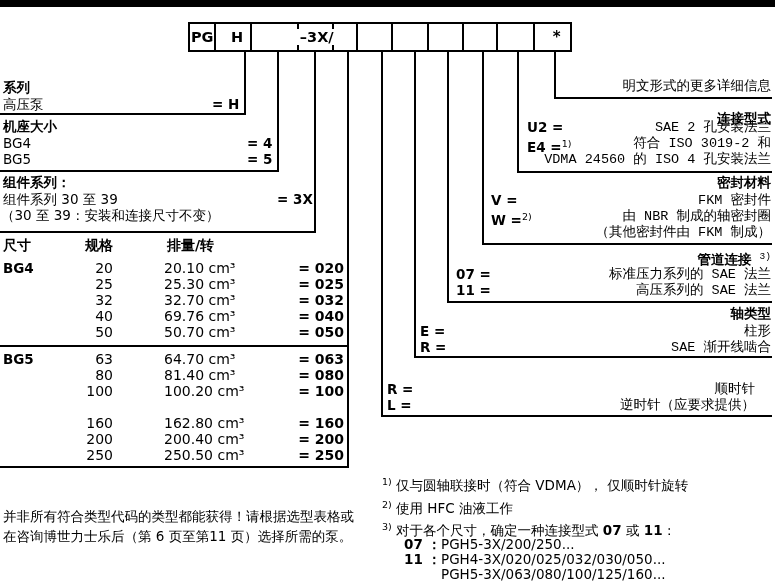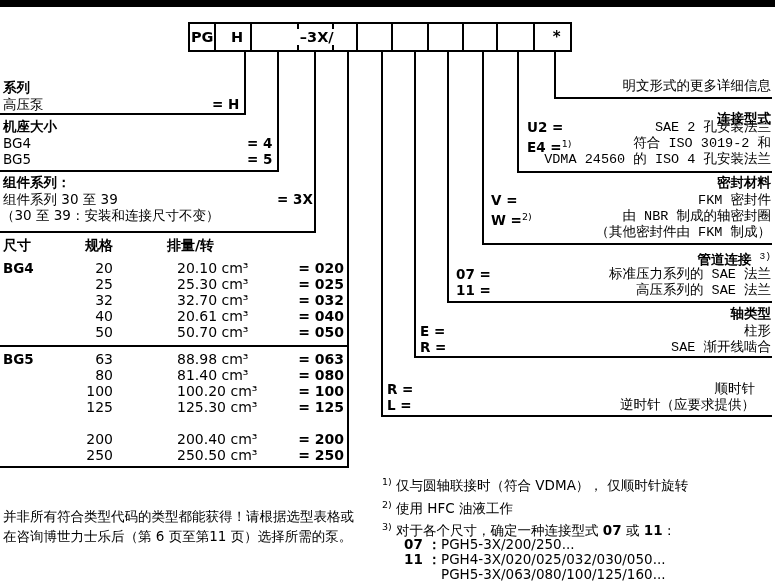--- a/index.html
+++ b/index.html
@@ -15,21 +15,21 @@
          border:2px solid #000;box-sizing:border-box;display:flex;gap:8px;}
   .cb{border-right:2px solid #000;box-sizing:border-box;display:flex;align-items:center;
       justify-content:center;font-weight:bold;font-size:14.5px;position:relative;height:100%;}
   .cb.last{border-right:none;}
   .tick{position:absolute;width:2px;height:5px;background:#000;}
   .cbtext{position:absolute;left:36px;width:42px;text-align:center;top:50%;
           transform:translateY(-50%);font-weight:bold;font-size:14.5px;}
   
   .trow{position:absolute;left:0;width:350px;height:16px;font-size:14px;line-height:15px;}
   .trow .spec{position:absolute;left:75px;width:38px;text-align:right;}
-  .trow .disp{position:absolute;left:164px;margin-left:13px;}
+  .trow .disp{position:absolute;left:164px;}
   .trow .code{position:absolute;left:288px;width:56px;text-align:right;font-weight:bold;}
   .gname{position:absolute;left:3px;font-weight:bold;font-size:13.5px;line-height:15px;}
   sup.fn{font-size:9.5px;vertical-align:5px;font-weight:normal;}
   .ra{text-align:right;font-family:Liberation Mono, monospace;}
 </style>
 </head>
 <body>
 
 <div class="page">
 
@@ -125,49 +125,49 @@
     <span class="disp">25.30 cm³</span>
     <span class="code">= 025</span>
   </div>
   <div class="trow" style="top:293px">
     <span class="spec">32</span>
     <span class="disp">32.70 cm³</span>
     <span class="code">= 032</span>
   </div>
   <div class="trow" style="top:309px">
     <span class="spec">40</span>
-    <span class="disp">20.61 cm³</span>
+    <span class="disp">69.76 cm³</span>
     <span class="code">= 040</span>
   </div>
   <div class="trow" style="top:325px">
     <span class="spec">50</span>
     <span class="disp">50.70 cm³</span>
     <span class="code">= 050</span>
   </div>
 
   <div class="gname" style="top:352px">BG5</div>
   <div class="trow" style="top:352px">
     <span class="spec">63</span>
-    <span class="disp">88.98 cm³</span>
+    <span class="disp">64.70 cm³</span>
     <span class="code">= 063</span>
   </div>
   <div class="trow" style="top:368px">
     <span class="spec">80</span>
     <span class="disp">81.40 cm³</span>
     <span class="code">= 080</span>
   </div>
   <div class="trow" style="top:384px">
     <span class="spec">100</span>
     <span class="disp">100.20 cm³</span>
     <span class="code">= 100</span>
   </div>
-  <div class="trow" style="top:400px">
-    <span class="spec">125</span>
-    <span class="disp">125.30 cm³</span>
-    <span class="code">= 125</span>
+  <div class="trow" style="top:416px">
+    <span class="spec">160</span>
+    <span class="disp">162.80 cm³</span>
+    <span class="code">= 160</span>
   </div>
   <div class="trow" style="top:432px">
     <span class="spec">200</span>
     <span class="disp">200.40 cm³</span>
     <span class="code">= 200</span>
   </div>
   <div class="trow" style="top:448px">
     <span class="spec">250</span>
     <span class="disp">250.50 cm³</span>
     <span class="code">= 250</span>

